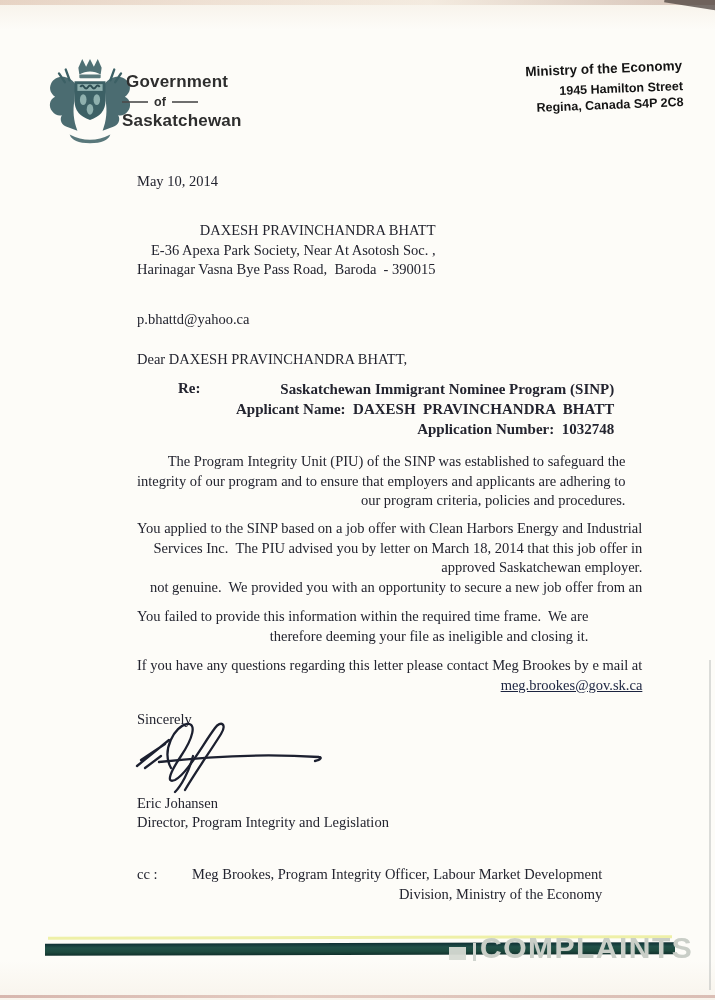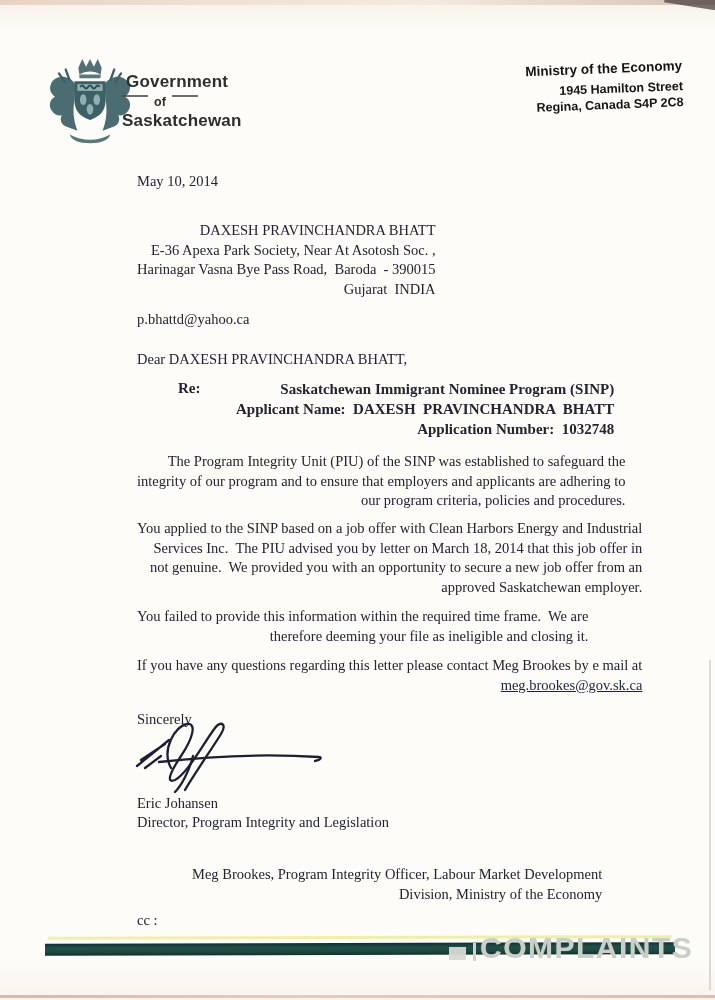--- a/index.html
+++ b/index.html
@@ -18,21 +18,21 @@
     background:#4c413d;transform:rotate(9deg);opacity:.75;}
   .scan-bottom-edge{position:absolute;left:0;top:995px;width:715px;height:3px;
     background:linear-gradient(90deg,#c5958c 0%,#d8b3a8 40%,#caa096 100%);opacity:.65;}
   .scan-right-line{position:absolute;left:709px;top:660px;width:2px;height:330px;
     background:#9aa0a0;opacity:.35;}
   
   .crest{position:absolute;left:46px;top:56px;}
   .logo-text{position:absolute;left:122px;top:72px;width:130px;
     font-family:"Liberation Sans", sans-serif;color:#2e2e2e;}
   .logo-line1{font-size:17px;font-weight:600;letter-spacing:.2px;padding-left:4px;}
-  .logo-of-row{display:flex;align-items:flex-start;gap:6px;margin:3px 0 2px 0;}
+  .logo-of-row{display:flex;align-items:center;gap:6px;margin:3px 0 2px 0;}
   .logo-dash{height:2px;width:26px;background:#4a4a4a;opacity:.8;}
   .logo-line2{font-size:12.5px;font-weight:600;}
   .logo-line3{font-size:17px;font-weight:600;letter-spacing:.2px;}
   .ministry{position:absolute;right:33px;top:58px;text-align:right;
     font-family:"Liberation Sans", sans-serif;color:#141414;
     transform:rotate(-2.3deg);transform-origin:100% 0;}
   .ministry-name{font-size:13.5px;font-weight:700;margin-bottom:5px;}
   .ministry-line{font-size:12.5px;font-weight:600;line-height:16px;}
   
   .line{white-space:pre;text-align:right;}
@@ -46,21 +46,21 @@
   .re-lines .l3{padding-left:4px;}
   .p1{left:137px;top:452px;}
   .p2{left:137px;top:519px;}
   .p3{left:137px;top:607px;}
   .p4{left:137px;top:656px;}
   .mail-link{text-decoration:underline;color:#1c2440;}
   .sincerely{left:137px;top:710px;}
   .signature{position:absolute;left:131px;top:716px;}
   .signer-name{left:137px;top:794px;}
   .signer-title{left:137px;top:813px;}
-  .cc-label{left:137px;top:865px;margin-top:46px;}
+  .cc-label{left:137px;top:865px;}
   .cc-lines{left:192px;top:865px;}
   .bar-yellow{position:absolute;left:48px;top:936px;width:624px;height:3px;
     background:linear-gradient(90deg,#f2f3b0,#e9ecf  0,#eef0a8);background-color:#eef0a8;transform:rotate(-0.15deg);}
   .bar-green{position:absolute;left:45px;top:943px;width:630px;height:12px;
     background:linear-gradient(180deg,#0f2f33 0%, #215048 35%, #1d4a3e 70%, #102f2b 100%);
     transform:rotate(-0.15deg);}
   .watermark{position:absolute;left:449px;top:931px;display:flex;align-items:center;
     font-family:"Liberation Sans", sans-serif;}
   .wm-square{width:17px;height:13px;background:#d6dad3;margin-top:10px;opacity:.95;}
   .wm-pipe{width:3px;height:18px;background:#cfd4ce;margin:8px 4px 0 7px;}
@@ -114,21 +114,20 @@
     <div class="ministry-line">1945 Hamilton Street</div>
     <div class="ministry-line">Regina, Canada S4P 2C8</div>
   </div>
 
   <div class="blk date line">May 10, 2014</div>
 
   <div class="blk recipient">
     <div class="line">DAXESH PRAVINCHANDRA BHATT</div>
     <div class="line">E-36 Apexa Park Society, Near At Asotosh Soc. ,</div>
     <div class="line">Harinagar Vasna Bye Pass Road,  Baroda  - 390015</div>
-    <div class="line">Gujarat  INDIA</div>
   </div>
 
   <div class="blk email line">p.bhattd@yahoo.ca</div>
 
   <div class="blk salutation line">Dear DAXESH PRAVINCHANDRA BHATT,</div>
 
   <div class="blk re-label line">Re:</div>
   <div class="blk re-lines">
     <div class="line">Saskatchewan Immigrant Nominee Program (SINP)</div>
     <div class="line">Applicant Name:  DAXESH  PRAVINCHANDRA  BHATT</div>
@@ -137,22 +136,22 @@
 
   <div class="blk p1">
     <div class="line">The Program Integrity Unit (PIU) of the SINP was established to safeguard the</div>
     <div class="line">integrity of our program and to ensure that employers and applicants are adhering to</div>
     <div class="line">our program criteria, policies and procedures.</div>
   </div>
 
   <div class="blk p2">
     <div class="line">You applied to the SINP based on a job offer with Clean Harbors Energy and Industrial</div>
     <div class="line">Services Inc.  The PIU advised you by letter on March 18, 2014 that this job offer in</div>
+    <div class="line">approved Saskatchewan employer.</div>
     <div class="line">not genuine.  We provided you with an opportunity to secure a new job offer from an</div>
-    <div class="line">approved Saskatchewan employer.</div>
   </div>
 
   <div class="blk p4">
     <div class="line">If you have any questions regarding this letter please contact Meg Brookes by e mail at</div>
     <div class="line mail-link">meg.brookes@gov.sk.ca</div>
   </div>
 
   <div class="blk p3">
     <div class="line">You failed to provide this information within the required time frame.  We are</div>
     <div class="line">therefore deeming your file as ineligible and closing it.</div>

